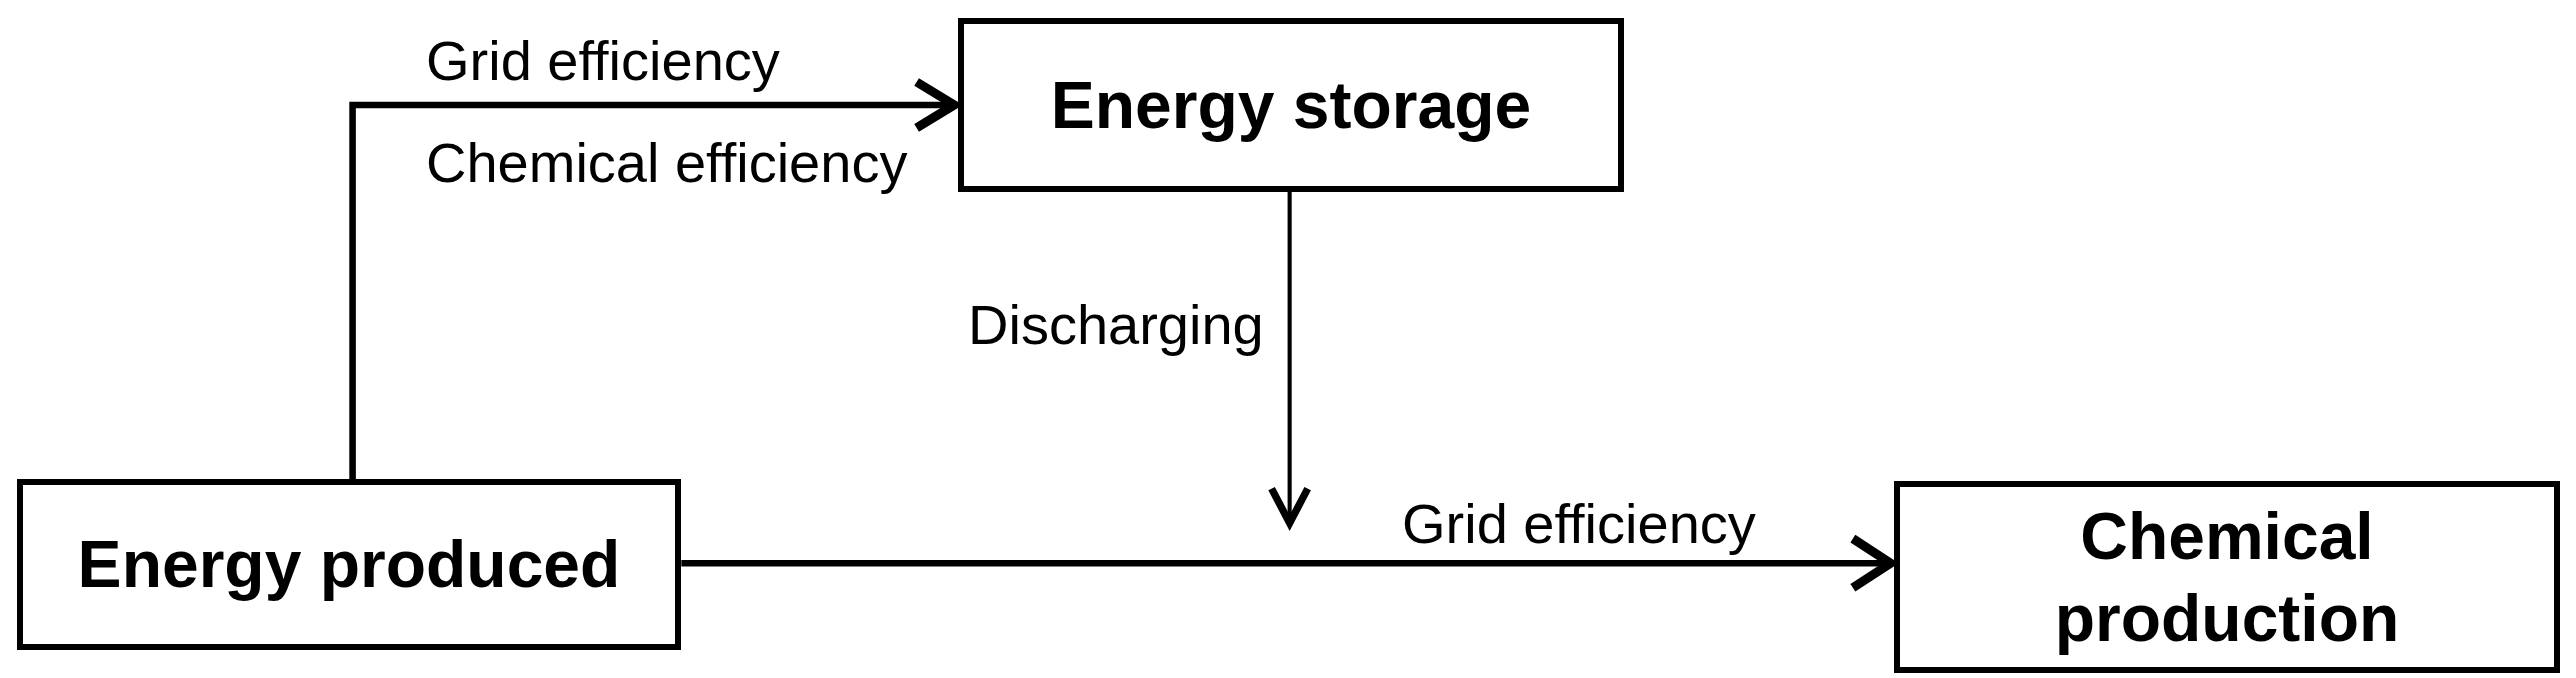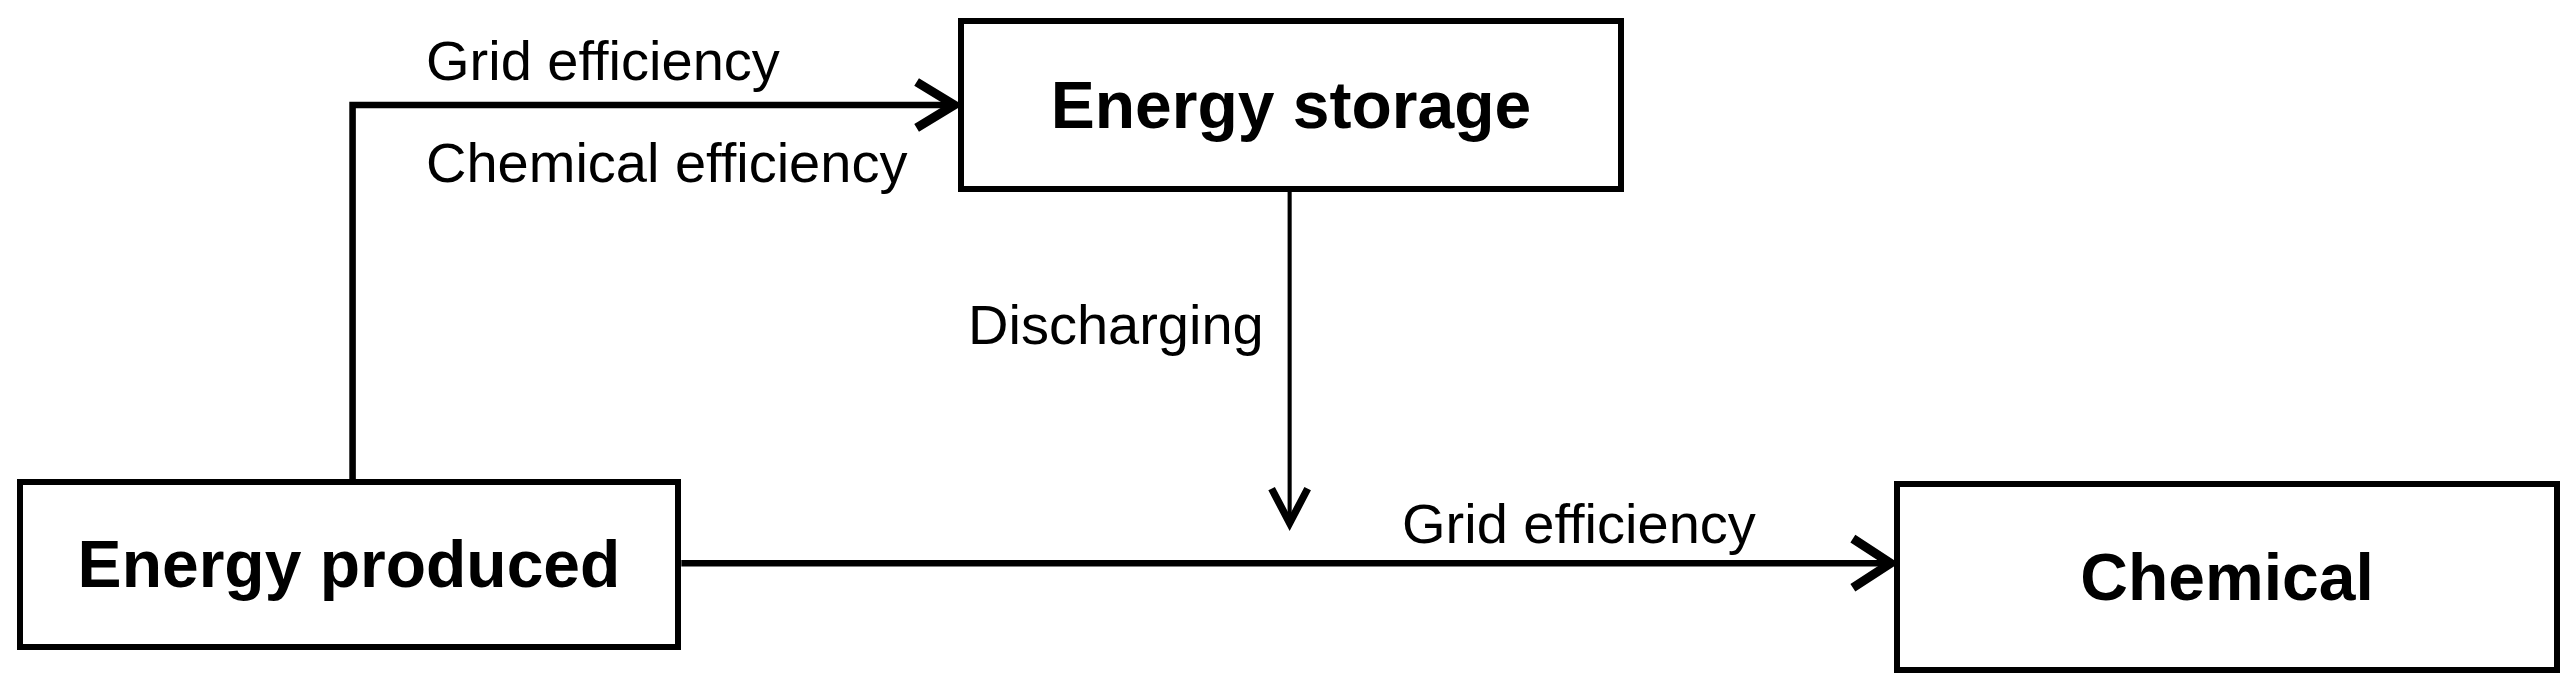--- a/index.html
+++ b/index.html
@@ -79,20 +79,21 @@
     <span class="node-label">Energy storage</span>
   </div>
 
   <div class="node node--energy-produced">
     <span class="node-label">Energy produced</span>
   </div>
 
   <div class="node node--chemical">
     <span class="node-label">
       <div>Chemical</div>
+      <div>production</div>
     </span>
   </div>
 
   <div class="edge-label edge-label--grid-top">Grid efficiency</div>
 
   <div class="edge-label edge-label--loading">Chemical efficiency</div>
 
   <div class="edge-label edge-label--discharging">
     <div>Discharging</div>
   </div>

